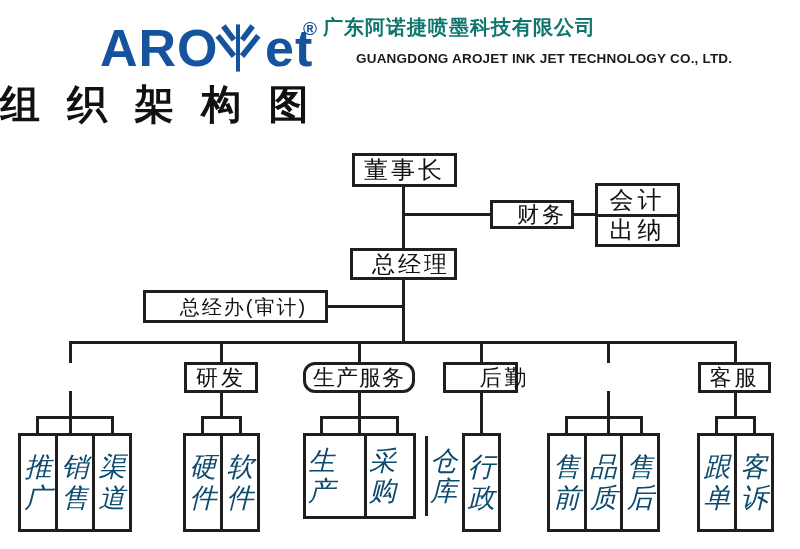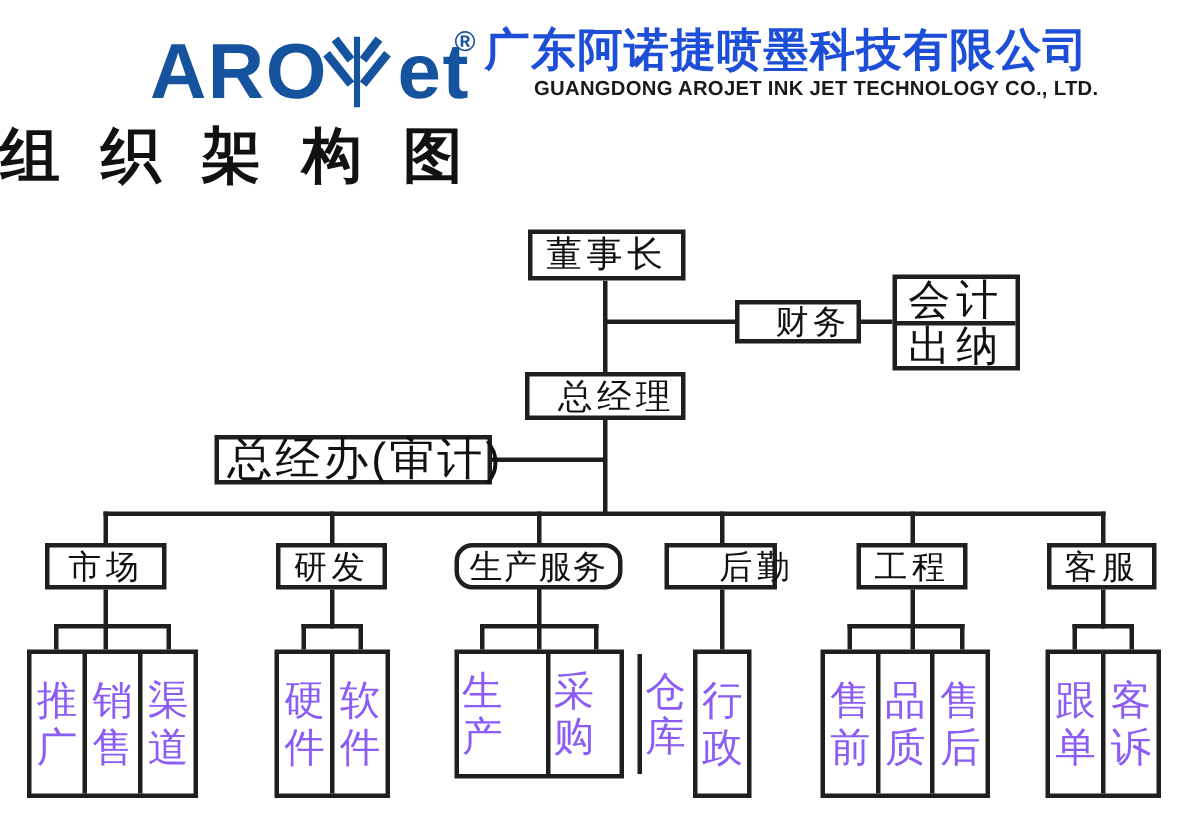--- a/index.html
+++ b/index.html
@@ -5,42 +5,42 @@
   html,body{margin:0;padding:0;background:#fff;}
   #page{position:relative;width:800px;height:549px;background:#ffffff;overflow:hidden;
         font-family:"Liberation Sans","DejaVu Sans",sans-serif;color:#111;}
 
   
   .logo-aro,.logo-et{position:absolute;top:22px;font-weight:bold;font-size:52px;
         letter-spacing:1px;color:#15539e;line-height:1;}
   .logo-reg{position:absolute;top:18px;font-size:19px;font-weight:bold;color:#15539e;}
   .logo-mark{position:absolute;top:22px;left:213px;width:50px;height:52px;}
   .company-cn{position:absolute;left:323px;top:19px;width:395px;font-weight:bold;
-        font-size:30px;letter-spacing:1px;color:#1d4ed8;white-space:nowrap;line-height:1;}
+        font-size:20px;letter-spacing:1px;color:#0f766e;white-space:nowrap;line-height:1;font-family:Liberation Mono, monospace;}
   .company-en{position:absolute;left:324px;top:52px;width:400px;font-weight:bold;
         font-size:13.5px;letter-spacing:0.2px;color:#1a1a1a;white-space:nowrap;line-height:1;margin-left:32px;}
   .page-title{position:absolute;left:0;top:84px;width:800px;text-align:left;
         font-weight:bold;font-size:40px;letter-spacing:8px;color:#111;line-height:1;}
 
   
   .line{position:absolute;background:#1f1f1f;z-index:1;}
   .box{position:absolute;background:#fff;border:3px solid #1f1f1f;z-index:2;
        display:flex;align-items:center;justify-content:center;box-sizing:border-box;
        font-size:24px;letter-spacing:3px;white-space:nowrap;line-height:1;color:#111;}
   .dept{font-size:22px;}
   .grp{position:absolute;background:#fff;border:3px solid #1f1f1f;z-index:2;
        display:flex;box-sizing:border-box;}
   .cell{flex:1;display:flex;align-items:center;justify-content:center;}
   .cell+.cell{border-left:3px solid #1f1f1f;}
   .vtext{display:block;width:1.15em;font-size:27px;line-height:1.12;text-align:center;
-       word-break:break-all;color:#8b5cf6;}
+       word-break:break-all;color:#0c4a6e;font-style:italic;}
   .fin-grp{position:absolute;background:#fff;border:3px solid #1f1f1f;z-index:2;
        display:flex;flex-direction:column;box-sizing:border-box;}
   .fin-row{flex:1;display:flex;align-items:center;justify-content:center;
-       font-size:28px;letter-spacing:4px;line-height:1;}
+       font-size:24px;letter-spacing:4px;line-height:1;}
   .fin-row+.fin-row{border-top:3px solid #1f1f1f;}
 </style>
 </head>
 <body>
 
 <div id="page">
 
   <div class="logo-aro" style="left:100px;">ARO</div>
   <svg class="logo-mark" viewBox="0 0 60 64">
     <g stroke="#15539e" stroke-width="7" fill="none">
@@ -97,27 +97,25 @@
 
   <div class="box" style="left:352px;top:153px;width:105px;height:34px;">董事长</div>
 
   <div class="box" style="left:490px;top:200px;width:84px;height:29px;font-size:22px;padding-left:20px;">财务</div>
   <div class="fin-grp" style="left:595px;top:183px;width:85px;height:64px;">
     <div class="fin-row">会计</div>
     <div class="fin-row">出纳</div>
   </div>
 
   <div class="box" style="left:350px;top:248px;width:107px;height:32px;font-size:23px;padding-left:15px;">总经理</div>
-  <div class="box" style="left:143px;top:290px;width:185px;height:33px;font-size:30px;letter-spacing:2px;padding-left:16px;">总经办(审计)</div>
+  <div class="box" style="left:143px;top:290px;width:185px;height:33px;font-size:20px;letter-spacing:2px;padding-left:16px;">总经办(审计)</div>
 
-  <div class="box dept" style="left:30px;top:362px;width:81px;height:31px;">市场</div>
   <div class="box dept" style="left:184px;top:362px;width:74px;height:31px;">研发</div>
   <div class="box dept" style="left:303px;top:362px;width:112px;height:31px;letter-spacing:1px;border-radius:12px;">生产服务</div>
   <div class="box dept" style="left:443px;top:362px;width:75px;height:31px;padding-left:48px;">后勤</div>
-  <div class="box dept" style="left:571px;top:362px;width:74px;height:31px;">工程</div>
   <div class="box dept" style="left:698px;top:362px;width:73px;height:31px;">客服</div>
 
   <div class="grp" style="left:18px;top:433px;width:114px;height:99px;">
     <div class="cell">
         <span class="vtext">推广</span>
       </div>
     <div class="cell">
         <span class="vtext">销售</span>
       </div>
     <div class="cell">

